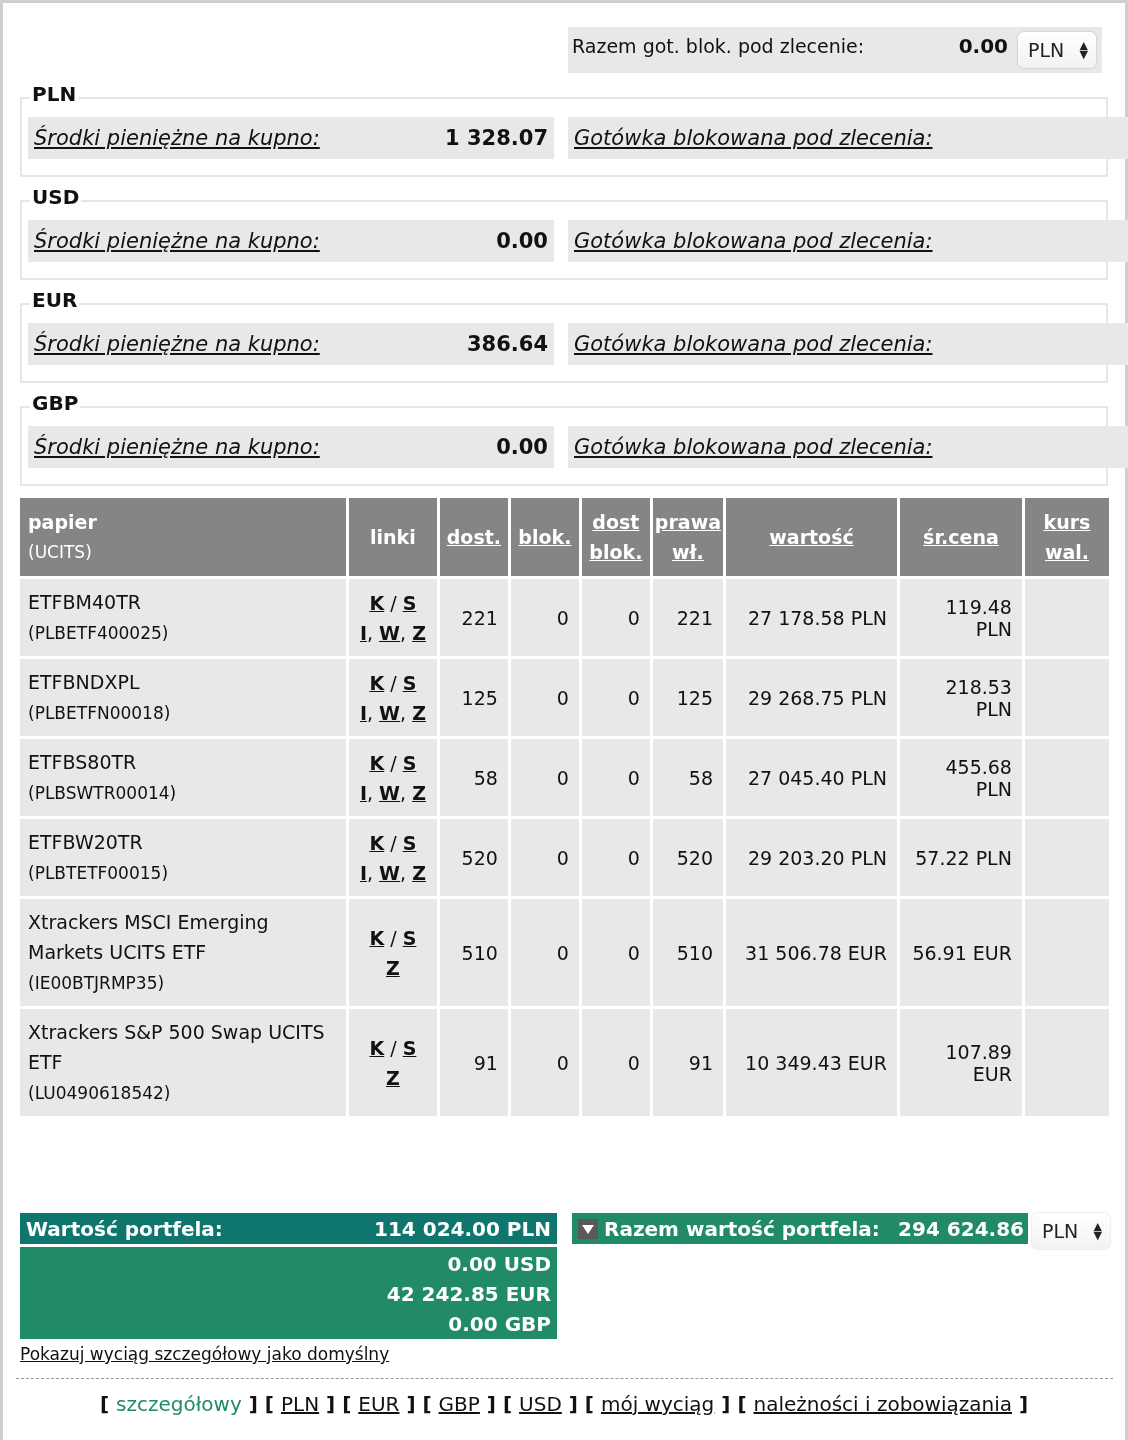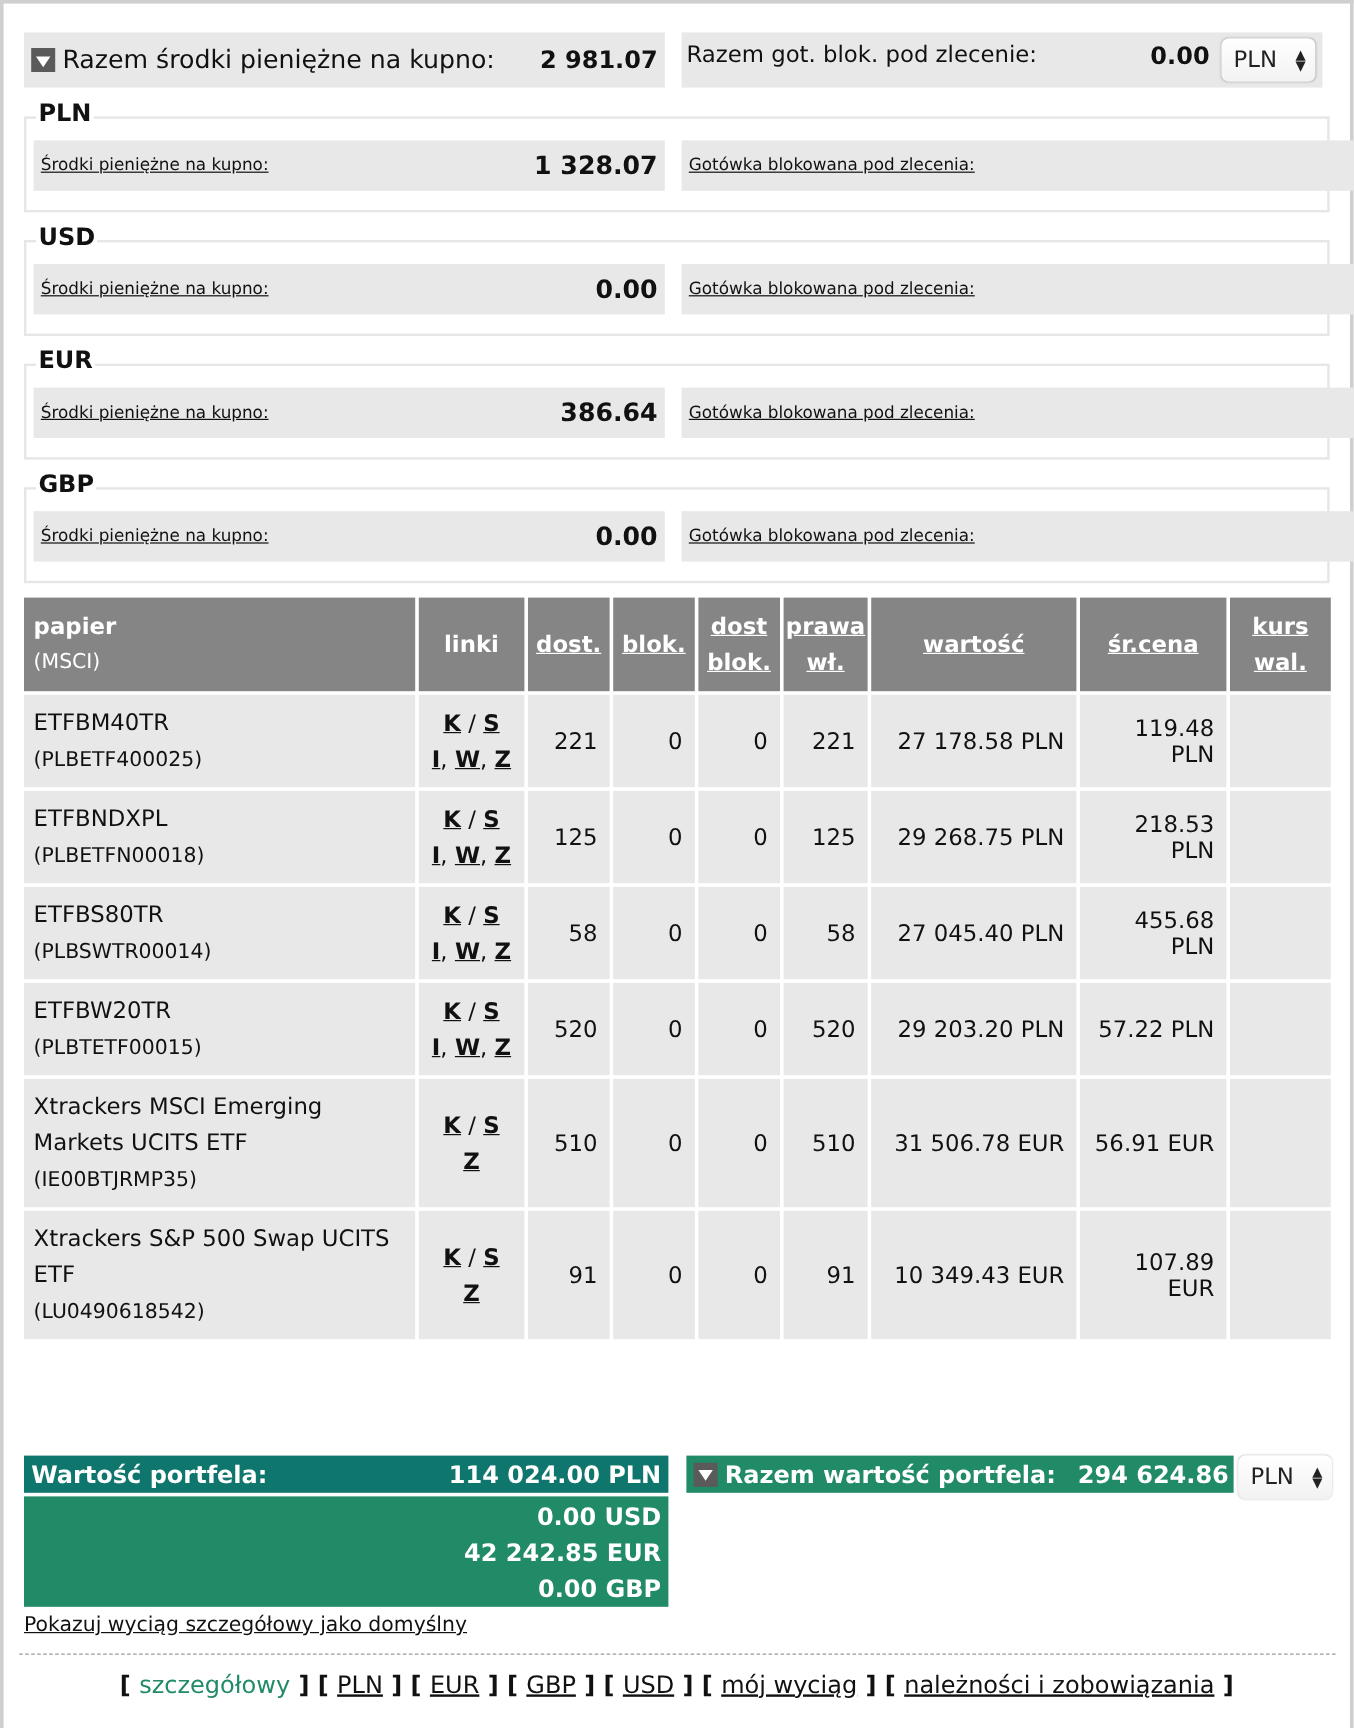--- a/index.html
+++ b/index.html
@@ -55,21 +55,21 @@
   .cur .legend {
     position: absolute; left: 8px; top: -17px; background: #fff; padding: 0 2px;
     font-weight: bold; font-size: 20px;
   }
   .cur .cell {
     position: absolute; top: 18px; height: 42px; background: #e8e8e8;
     display: flex; align-items: center; padding: 0 6px;
   }
   .cur .cell.l { left: 6px; width: 526px; }
   .cur .cell.r { left: 546px; width: 636px; gap: 24px; }
-  .cur .cell .lbl { flex: 1; white-space: nowrap; font-size: 14px; }
+  .cur .cell .lbl { flex: 1; white-space: nowrap; font-size: 21px; font-style: italic; }
   .cur .cell .val { font-weight: bold; font-size: 21px; }
 
   
   table.hold {
     position: absolute; left: 17px; top: 495px; width: 1095px;
     border-collapse: separate; border-spacing: 3px; font-size: 19px;
   }
   table.hold th {
     background: #858585; color: #fff; font-weight: bold; height: 78px;
     text-align: center; vertical-align: middle; padding: 0 2px; line-height: 30px;
@@ -113,25 +113,20 @@
   }
   .footer-nav .br { font-weight: bold; }
   .footer-nav .active { color: #218a66; text-decoration: none; }
 </style>
 </head>
 <body>
 
 <div class="frame"></div>
 
 <div class="summary-row">
-  <div class="sum-box sum-left">
-    <span class="tri-icon"></span>
-    <span class="lbl">Razem środki pieniężne na kupno:</span>
-    <span class="val">2 981.07</span>
-  </div>
   <div class="sum-box sum-right">
     <span class="lbl">Razem got. blok. pod zlecenie:</span>
     <span class="val">0.00</span>
     <div class="select">
       <span class="sel-val">PLN</span>
       <span class="arrows">
           <span>▲</span>
           <span>▼</span>
         </span>
     </div>
@@ -195,21 +190,21 @@
     <col style="width:68px">
       <col style="width:68px">
       <col style="width:171px">
       <col style="width:122px">
       <col style="width:84px">
   </colgroup>
   <thead>
     <tr>
       <th class="papier">
         <span>papier</span>
-        <span class="sub">(MSCI)</span>
+        <span class="sub">(UCITS)</span>
       </th>
       <th>linki</th>
       <th><a>dost.</a></th>
       <th><a>blok.</a></th>
       <th><a><span>dost</span><br><span>blok.</span></a></th>
       <th><a><span>prawa</span><br><span>wł.</span></a></th>
       <th><a>wartość</a></th>
       <th><a>śr.cena</a></th>
       <th><a><span>kurs</span><br><span>wal.</span></a></th>
     </tr>

